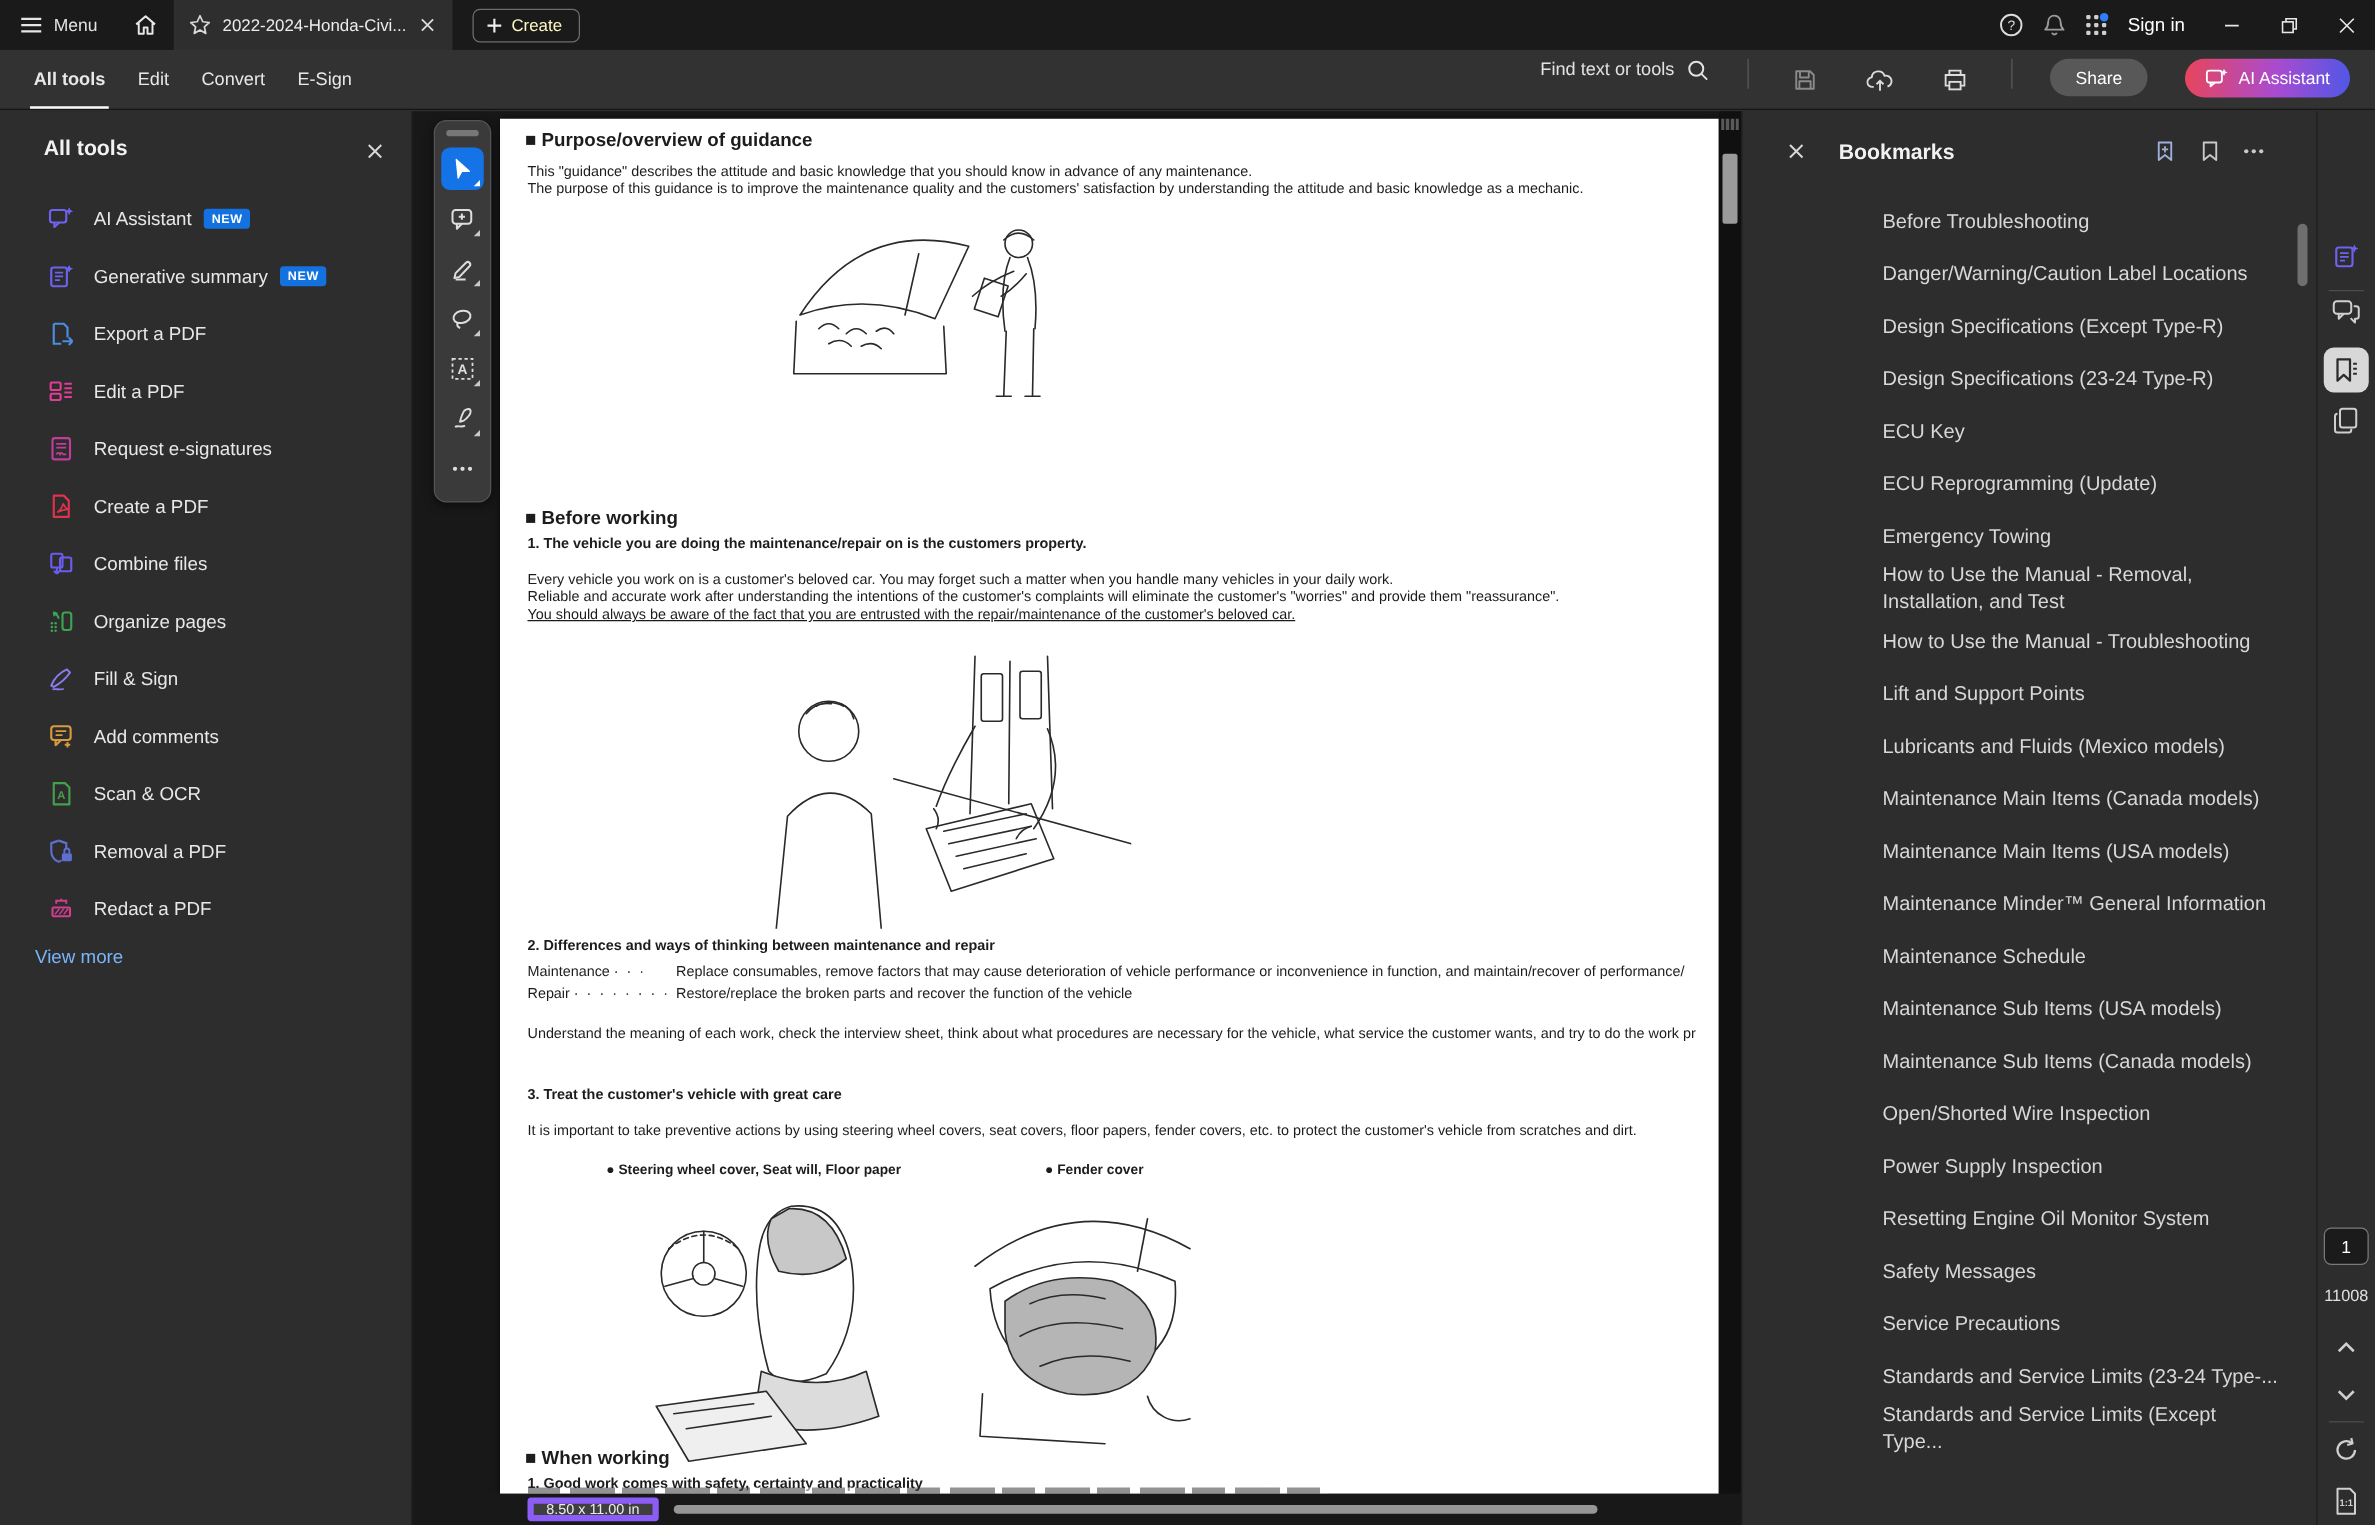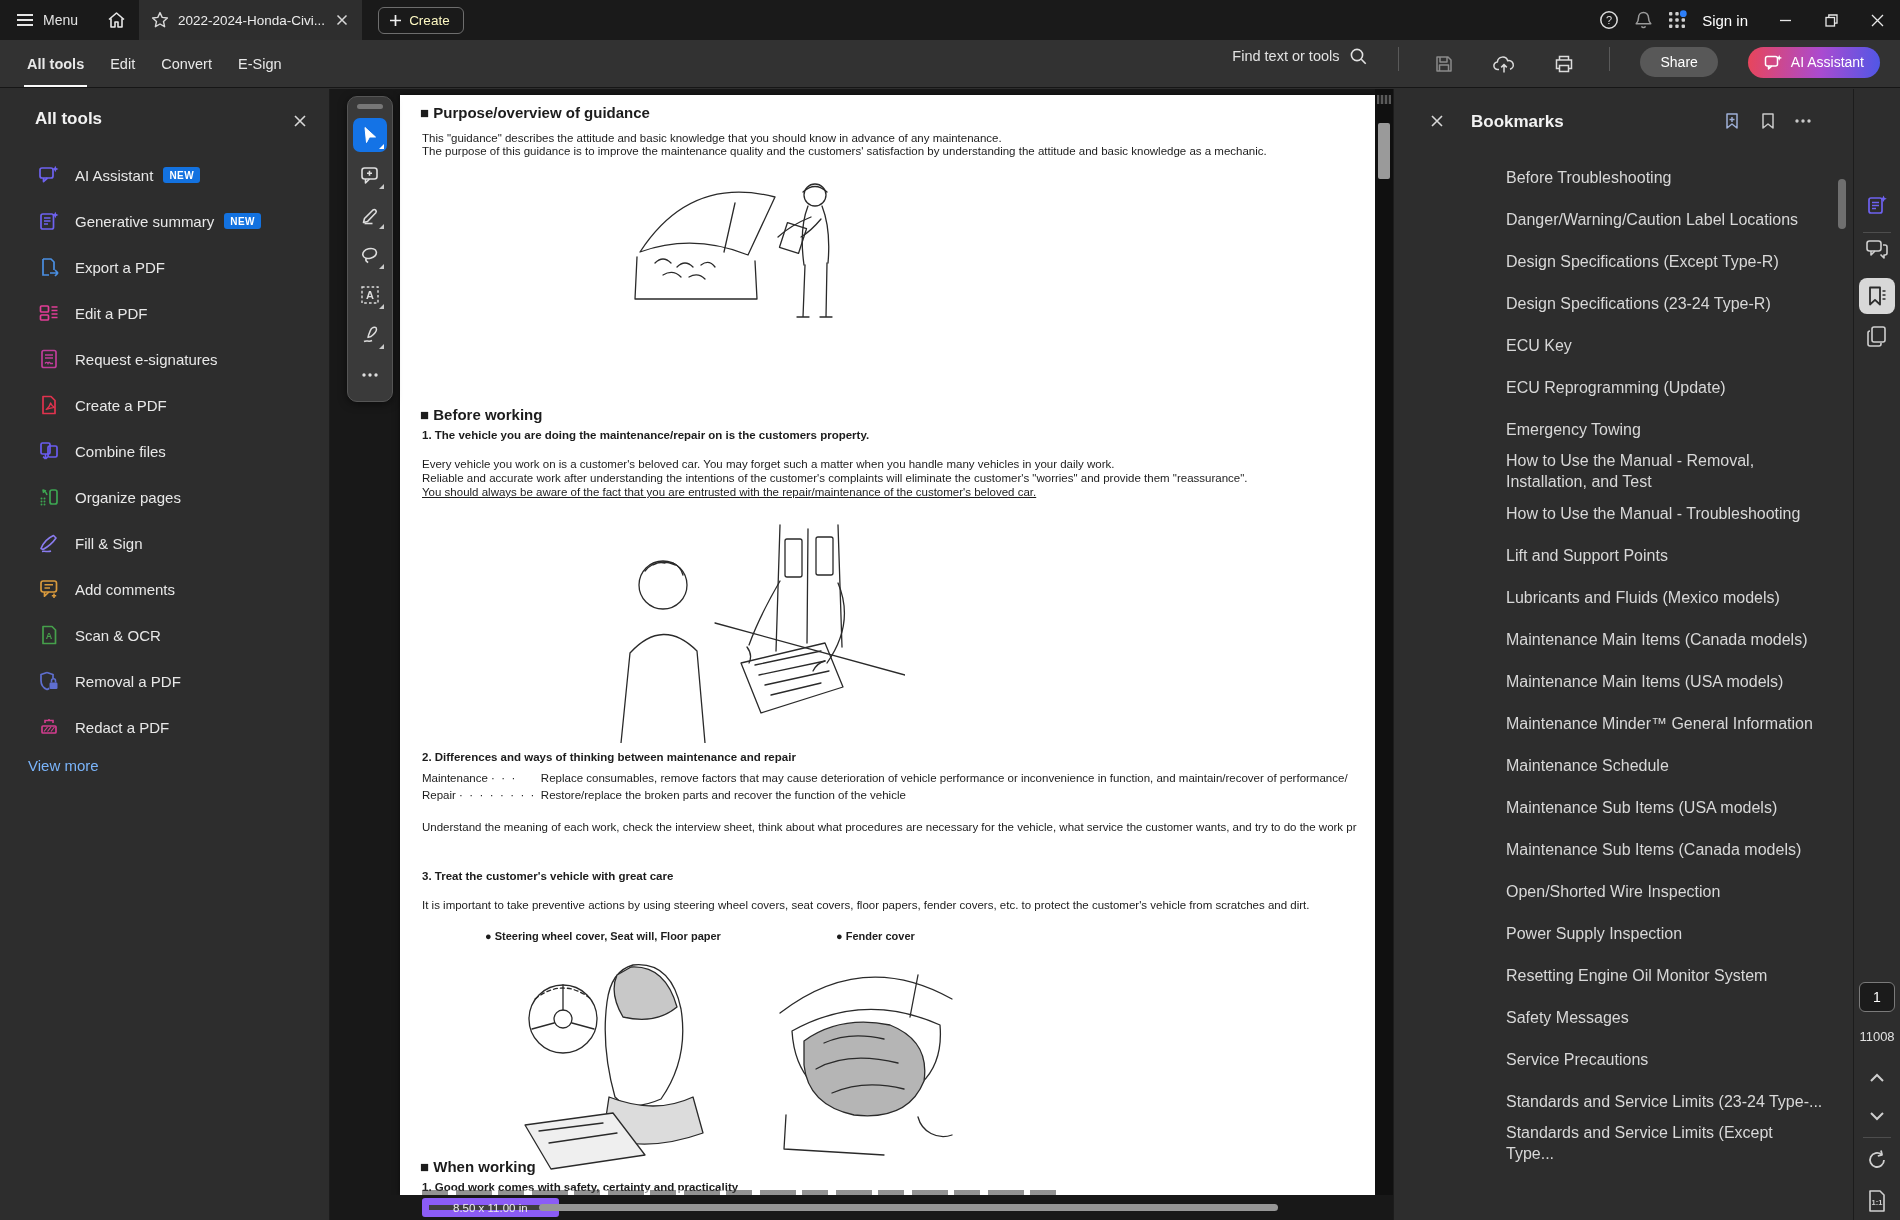--- a/index.html
+++ b/index.html
@@ -67,21 +67,21 @@
   .qt-btn { position: relative; width: 34px; height: 34px; border-radius: 7px; display: flex; align-items: center; justify-content: center; color: #dedede; }
   .qt-btn.active { background: #1473e6; color: #fff; }
   .qt-btn.flyout::after { content: ""; position: absolute; right: 3px; bottom: 3px; border-left: 5px solid transparent; border-bottom: 5px solid #c9c9c9; }
   .qt-btn.active.flyout::after { border-bottom-color: #fff; }
 
   
   .vscroll { position: absolute; right: 0; top: 0; width: 18px; height: 1106px; background: #101010; }
   .vscroll-top { position: absolute; top: 6px; left: 2px; width: 14px; height: 9px; background: repeating-linear-gradient(90deg, #5a5a5a 0 2px, #222 2px 4px); }
   .vthumb { position: absolute; top: 34px; left: 3px; width: 12px; height: 56px; background: #9a9a9a; border-radius: 2px; }
   .statusbar { position: absolute; left: 0; bottom: 0; width: 100%; height: 25px; background: #181818; }
-  .size-chip { position: absolute; left: 92px; top: 3px; height: 19px; padding: 0 24px; background: #3f3f3f; border: 7px solid #8b5cf6; border-radius: 3px; font-size: 11.5px; color: #ececec; display: flex; align-items: center; }
+  .size-chip { position: absolute; left: 92px; top: 3px; height: 19px; padding: 0 10px; background: #3f3f3f; border: 5px solid #8b5cf6; border-radius: 3px; font-size: 11.5px; color: #ececec; display: flex; align-items: center; }
   .hthumb { position: absolute; left: 209px; top: 9px; width: 739px; height: 7px; border-radius: 4px; background: #969696; }
 
   
   .bm-panel { position: relative; flex: none; width: 460px; background: #2d2d2d; border-left: 1px solid #1c1c1c; overflow: hidden; }
   .bm-header { position: absolute; top: 0; left: 0; width: 100%; height: 60px; }
   .bm-close { position: absolute; left: 36px; top: 25px; }
   .bm-title { position: absolute; left: 77px; top: 23px; font-size: 17px; font-weight: bold; color: #f2f2f2; }
   .bm-hicons { position: absolute; right: 42px; top: 23px; display: flex; gap: 18px; align-items: center; }
   .bm-list { position: absolute; top: 67px; left: 0; width: 100%; }
   .bm-item { display: flex; align-items: center; min-height: 42px; padding-left: 112px; padding-right: 30px; font-size: 16px; color: #d8d8d8; white-space: pre-line; line-height: 21px; }

